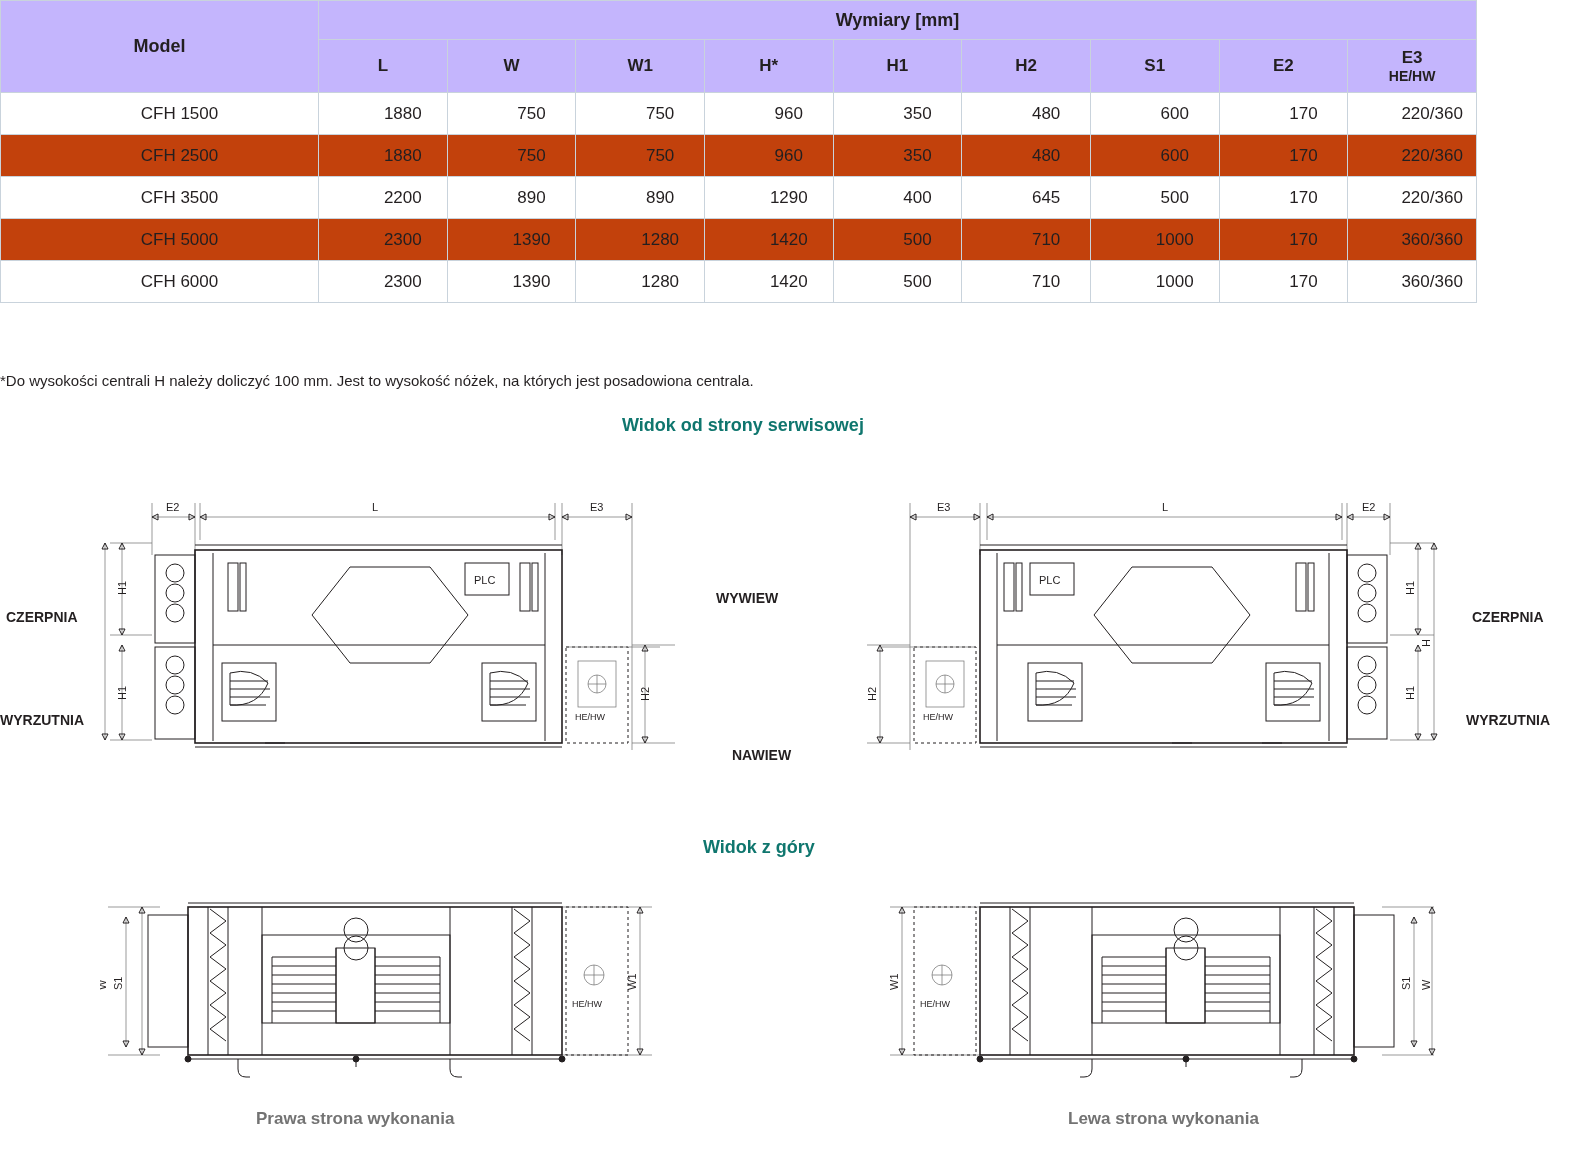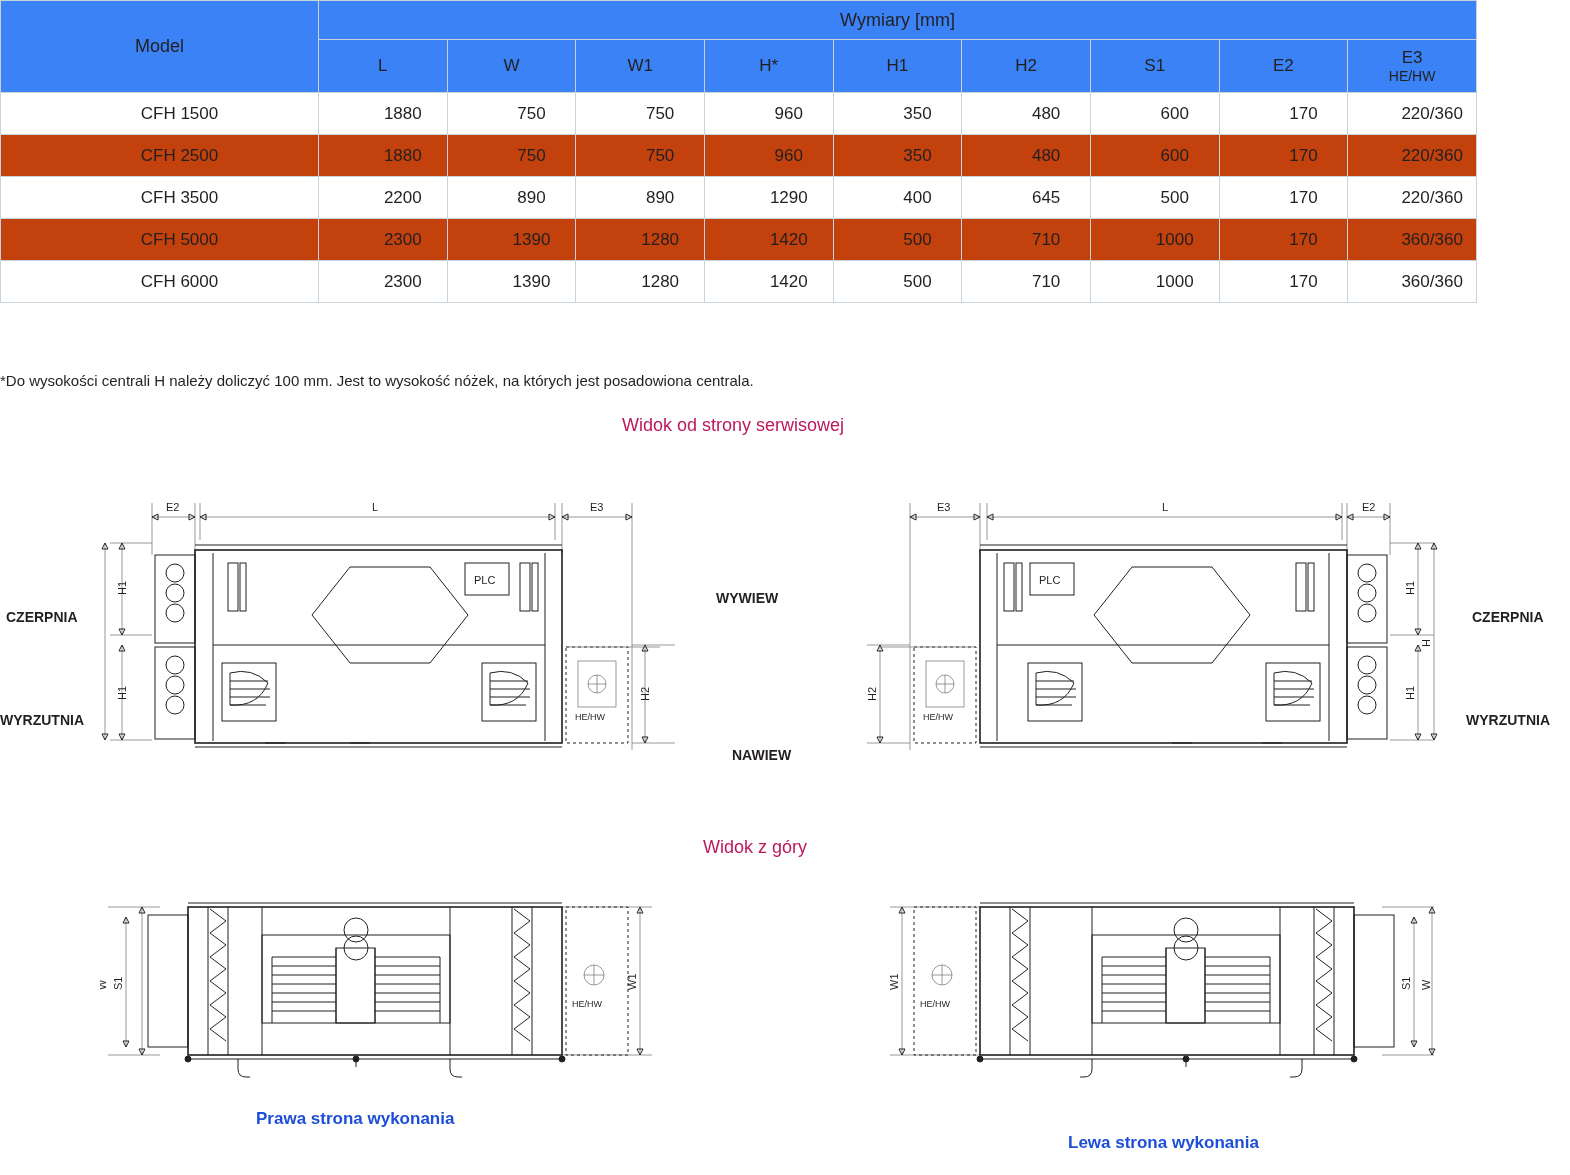--- a/index.html
+++ b/index.html
@@ -32,21 +32,22 @@
     border: 1px solid #c9d3dc;
     text-align: center;
     font-size: 17px;
     font-weight: normal;
     color: #231f20;
     padding: 0;
     height: 41px;
     vertical-align: middle;
   }
   table.dims thead th {
-    background: #3b82f6;
+    background: #c4b5fd;
+    font-weight: bold;
   }
   table.dims thead th.model-head {
     width: 317px;
     font-size: 18px;
   }
   table.dims thead th.group-head {
     font-size: 18px;
     height: 38px;
   }
   table.dims thead th.sub {
@@ -79,34 +80,34 @@
     left: 0;
     top: 372px;
     font-size: 15px;
     color: #231f20;
     text-align: right;
   }
 
   .section-title {
     position: absolute;
     font-size: 18px;
-    font-weight: normal;
-    color: #be185d;
+    font-weight: bold;
+    color: #0f766e;
   }
   #title-service { left: 622px; top: 415px; }
   #title-top     { left: 703px; top: 837px; }
 
   .caption {
     position: absolute;
     font-size: 17px;
     font-weight: bold;
-    color: #1d4ed8;
+    color: #737373;
   }
   #cap-right { left: 256px; top: 1109px; }
-  #cap-left  { left: 1068px; top: 1109px; margin-top: 24px; }
+  #cap-left  { left: 1068px; top: 1109px; }
 
   .side-label {
     position: absolute;
     font-size: 14px;
     font-weight: bold;
     color: #231f20;
     white-space: nowrap;
   }
 
   

